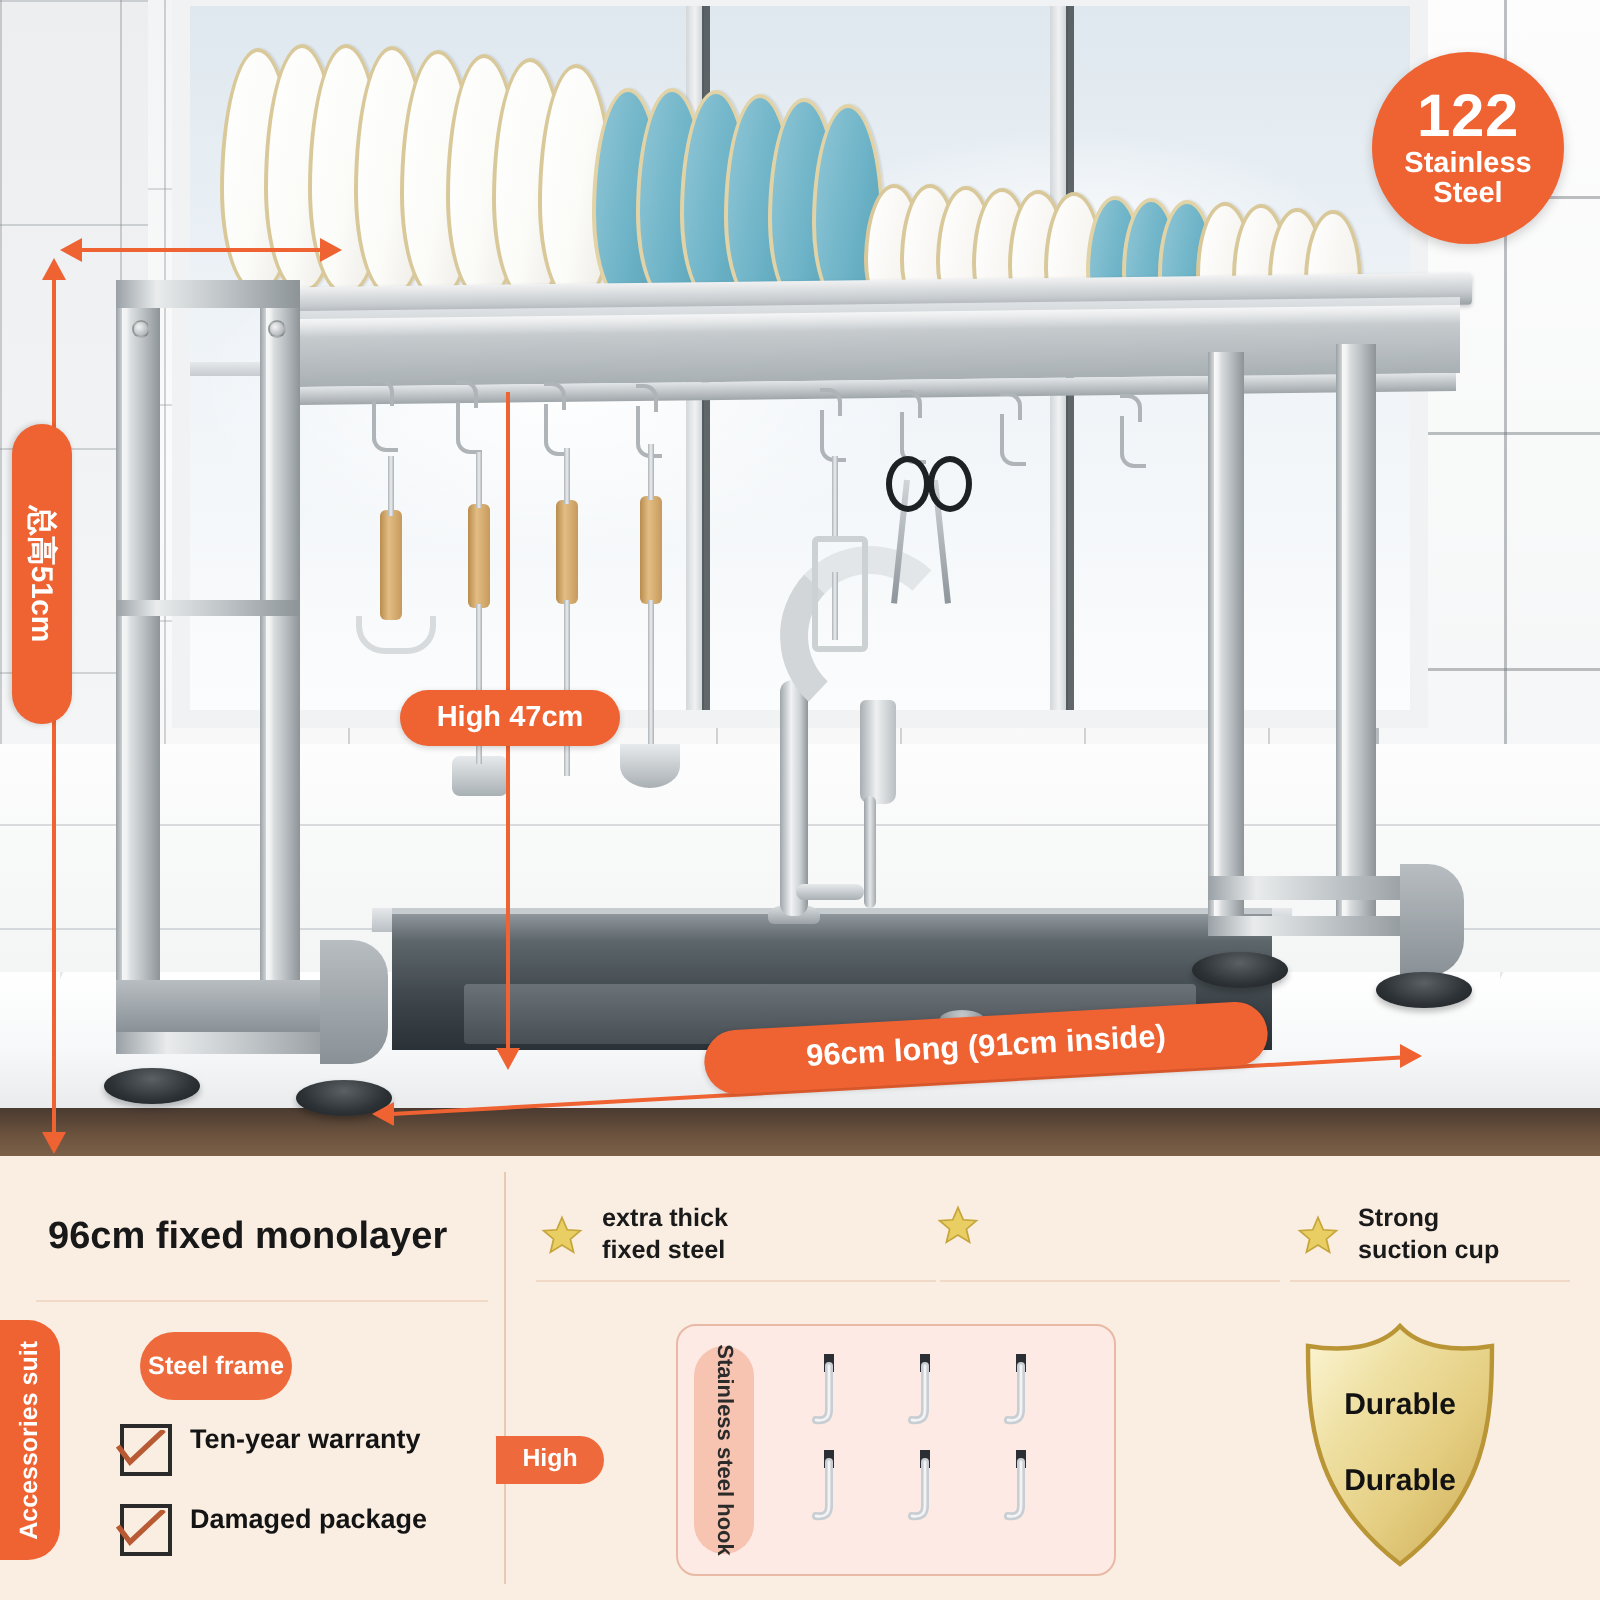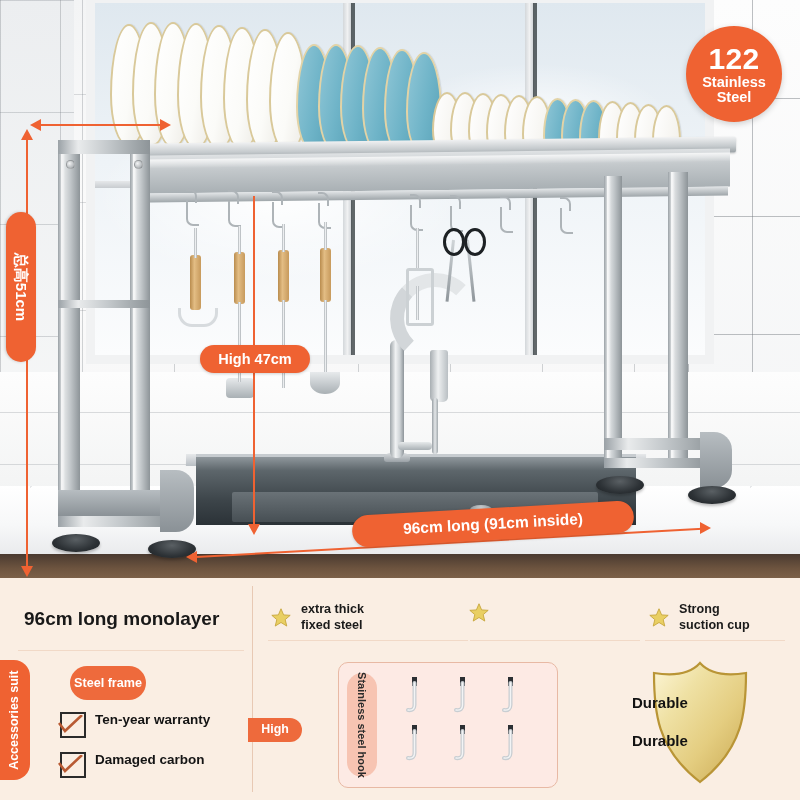--- a/index.html
+++ b/index.html
@@ -419,21 +419,21 @@
   }
   .hook-item{
     position:absolute; width:26px; height:40px;
   }
 
   
   #shield{
     position:absolute; left:632px; top:660px; width:136px; height:126px;
   }
   .shield-text{
-    position:absolute; width:100%; text-align:left;
+    position:absolute; width:100%; text-align:center;
     font-size:15px; font-weight:bold; color:#121212;
   }
   #shield-t1{ top:34px; }
   #shield-t2{ top:72px; }
 </style>
 </head>
 <body>
 
 <div id="photo">
 
@@ -606,21 +606,21 @@
 </div>
 
 <div id="panel">
   <div class="panel-divider-v" style="left:252px;"></div>
   <div class="panel-divider-h" style="left:18px; top:72px; width:226px;"></div>
   <div class="panel-divider-h" style="left:268px; top:62px; width:200px;"></div>
   <div class="panel-divider-h" style="left:470px; top:62px; width:170px;"></div>
   <div class="panel-divider-h" style="left:645px; top:62px; width:140px;"></div>
 </div>
 
-<div class="panel-title">96cm long monolayer</div>
+<div class="panel-title">96cm fixed monolayer</div>
 
 <div class="feature" style="left:270px; top:602px;">
   <svg class="star" viewBox="0 0 24 24">
     <polygon points="12,2 15,9 22.5,9.5 16.8,14.4 18.6,21.8 12,17.7 5.4,21.8 7.2,14.4 1.5,9.5 9,9" fill="#e9cf63" stroke="#c6a53a" stroke-width="1"></polygon>
   </svg>
   <div class="feature-text">
     <div>extra thick</div>
     <div>fixed steel</div>
   </div>
 </div>
@@ -655,21 +655,21 @@
   </div>
   <div class="check-label">Ten-year warranty</div>
 </div>
 
 <div class="check-row" style="left:60px; top:752px;">
   <div class="checkbox">
     <svg class="tick" viewBox="0 0 26 18">
       <path d="M1 8 L7 16 L24 0" fill="none" stroke="#b85a33" stroke-width="2.6"></path>
     </svg>
   </div>
-  <div class="check-label">Damaged carbon</div>
+  <div class="check-label">Damaged package</div>
 </div>
 
 <div class="pill-soft" id="pill-send">High</div>
 
 <div id="hook-box">
   <div id="hook-vtab">
     <span>Stainless steel hook</span>
   </div>
 
   <svg class="hook-item" style="left:62px;  top:14px;" viewBox="0 0 26 40">

